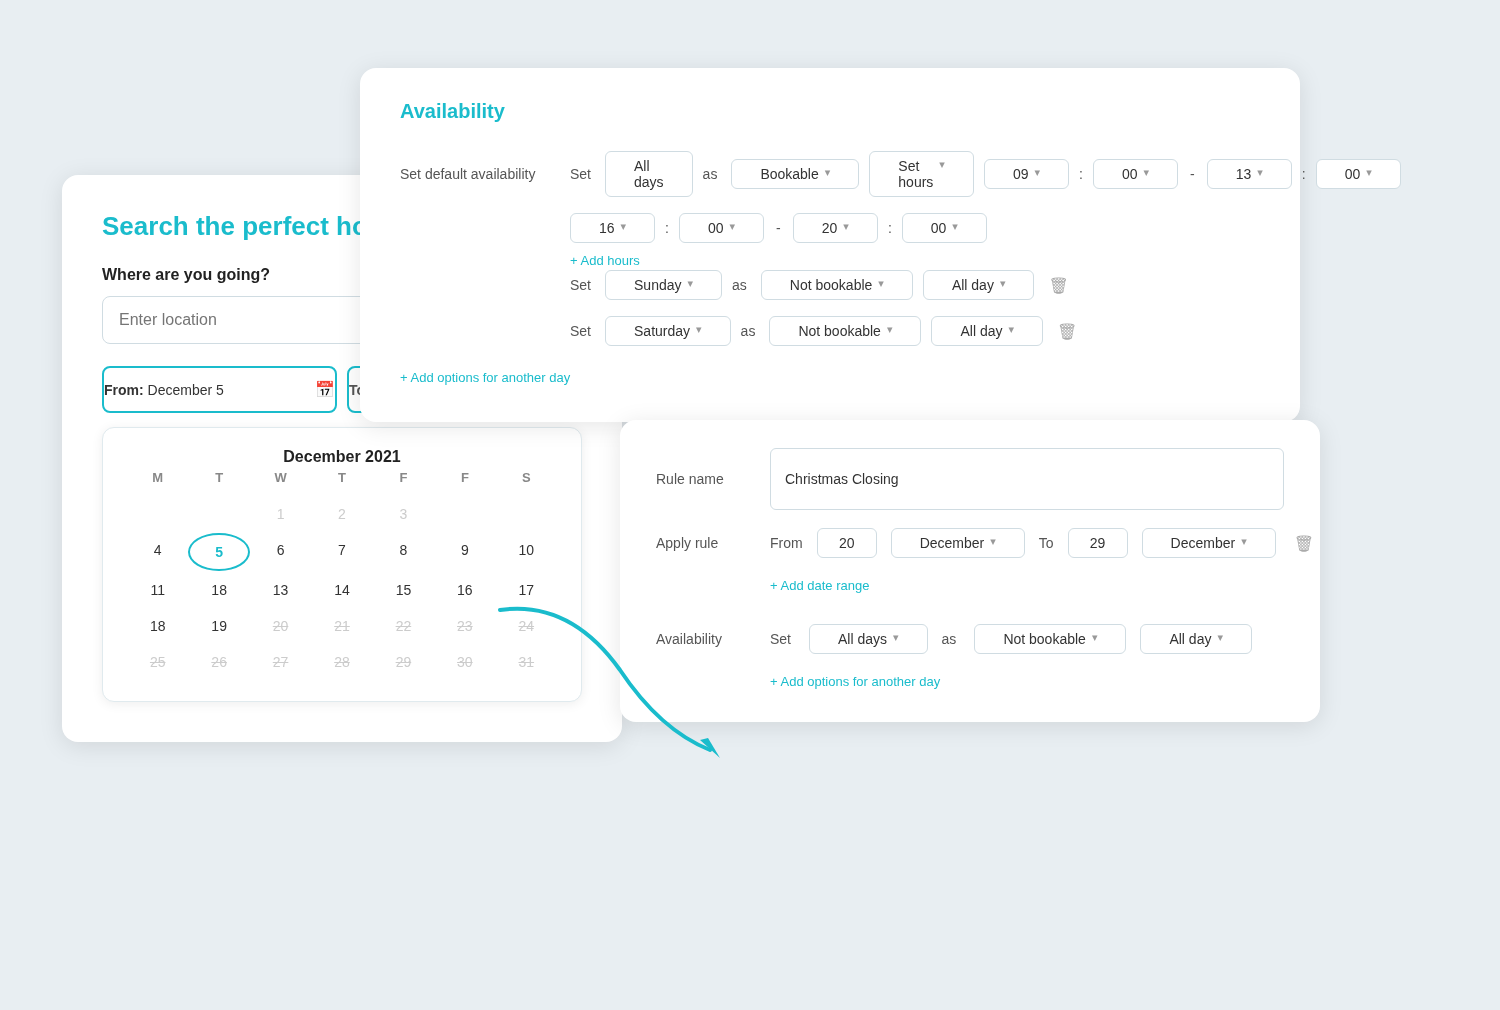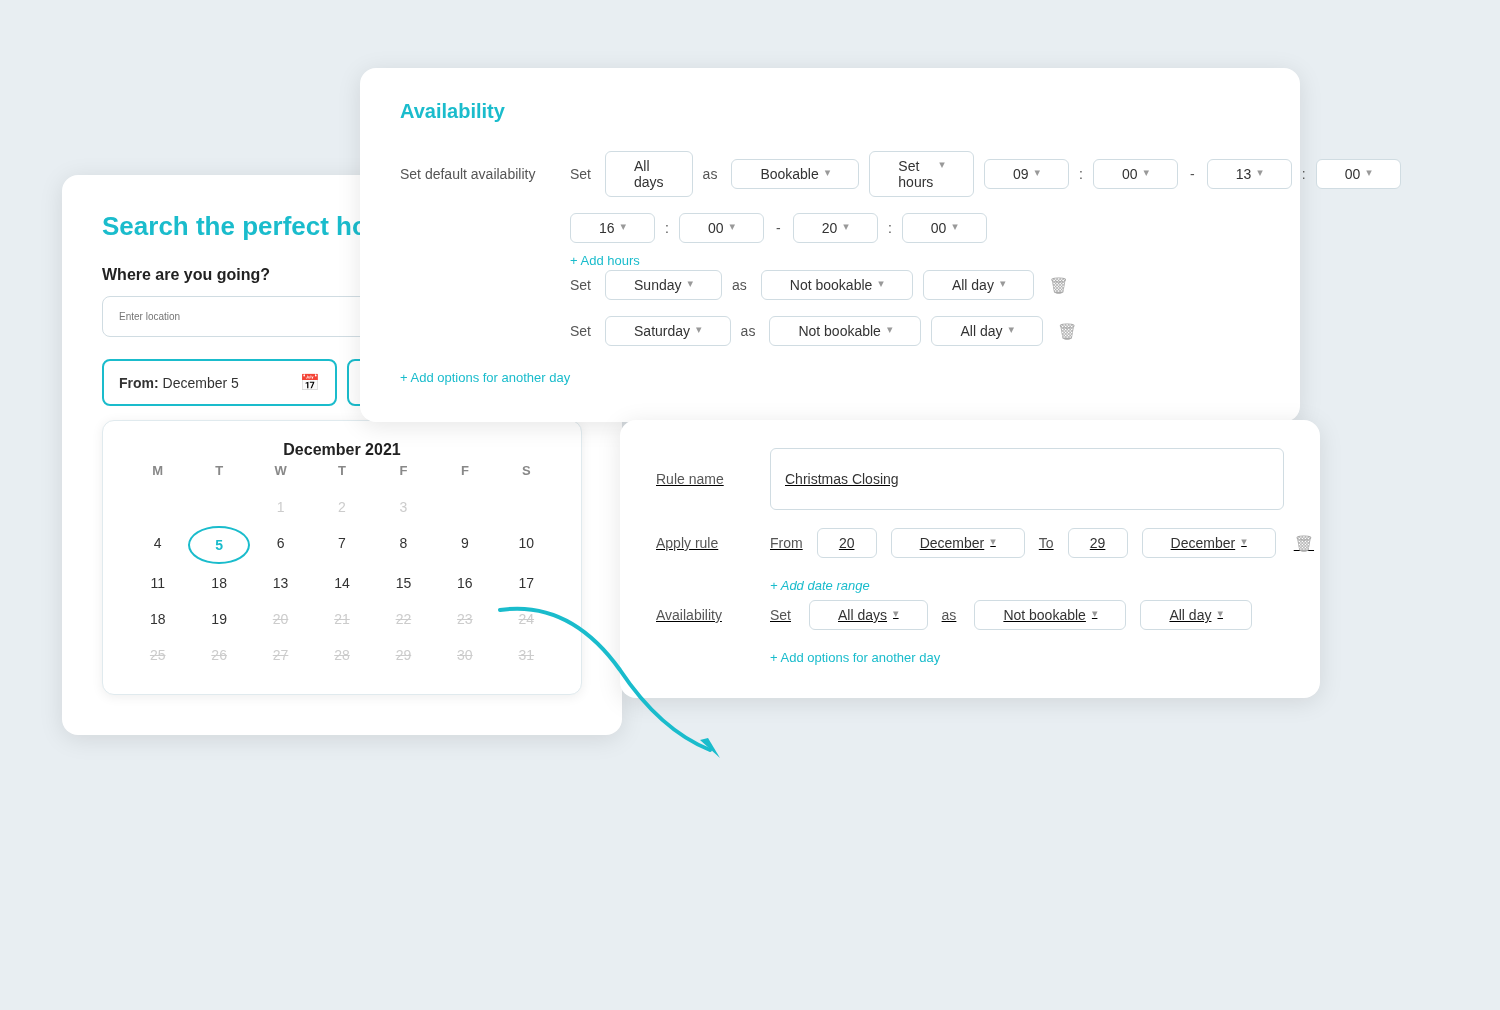--- a/index.html
+++ b/index.html
@@ -33,41 +33,41 @@
       font-size: 16px;
       font-weight: 600;
       color: #222;
       margin-bottom: 12px;
     }
     .location-input {
       width: 100%;
       border: 1.5px solid #d0dce2;
       border-radius: 8px;
       padding: 14px 16px;
-      font-size: 10px;
+      font-size: 16px;
       color: #aab5bb;
       margin-bottom: 22px;
       outline: none;
     }
     .when-label {
       font-size: 16px;
       font-weight: 600;
       color: #222;
       margin-bottom: 12px;
     }
     .date-range-row {
       display: flex;
       gap: 10px;
       margin-bottom: 14px;
     }
     .date-box {
       flex: 1;
       border: 2px solid #1abccc;
       border-radius: 8px;
-      padding: 12px 15px;
+      padding: 12px 0;
       display: flex;
       align-items: center;
       justify-content: space-between;
       font-size: 14px;
       color: #333;
     }
     .date-box-from strong { color: #333; font-weight: 600; }
     .date-box-to { color: #aab5bb; }
     .cal-icon {
       color: #aab5bb;
@@ -204,21 +204,20 @@
       background: #fff;
       border-radius: 16px;
       padding: 28px 36px 32px;
       box-shadow: 0 4px 24px rgba(0,0,0,0.10);
     }
     .rule-row {
       display: flex;
       align-items: center;
       gap: 14px;
       margin-bottom: 18px;
-      text-decoration: underline;
     }
     .rule-field-label {
       font-size: 14px;
       color: #555;
       width: 100px;
       flex-shrink: 0;
     }
     .rule-name-input {
       flex: 1;
       border: 1.5px solid #d0dce2;
@@ -444,21 +443,21 @@
       <span class="chev">▾</span>
     </div>
     <span class="to-label">To</span>
     <input class="date-num-input" type="text" value="29" style="">
     <div class="dropdown">
       <span>December</span>
       <span class="chev">▾</span>
     </div>
     <span class="trash-icon">🗑</span>
   </div>
-  <div style="margin-left:114px; margin-bottom:6px;font-style:italic;">
+  <div style="margin-left:114px; margin-bottom:30px;">
     <span class="add-date-link">+ Add date range</span>
   </div>
 
   <div class="rule-row">
     <div class="rule-field-label">Availability</div>
     <span class="set-label">Set</span>
     <div class="dropdown">
       <span>All days</span>
       <span class="chev">▾</span>
     </div>

